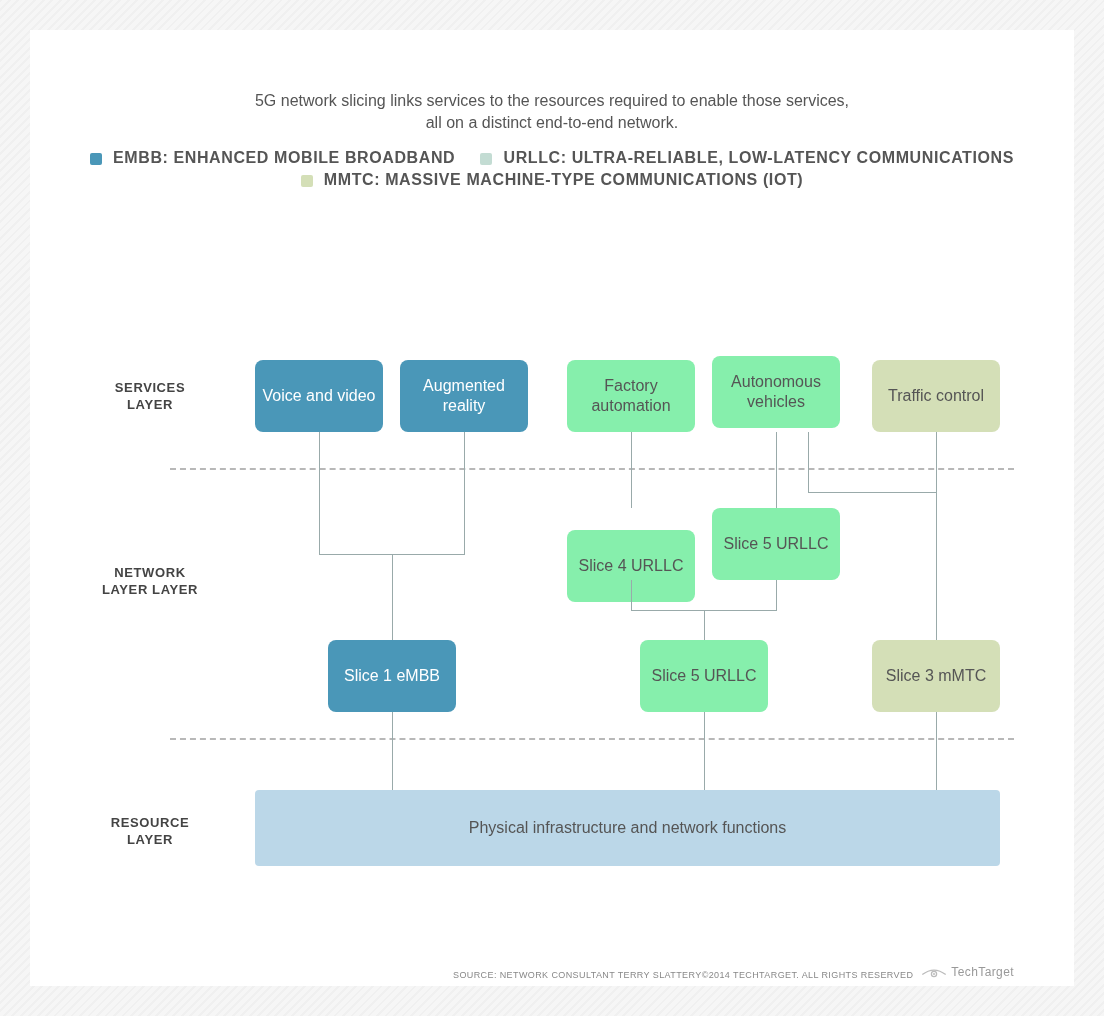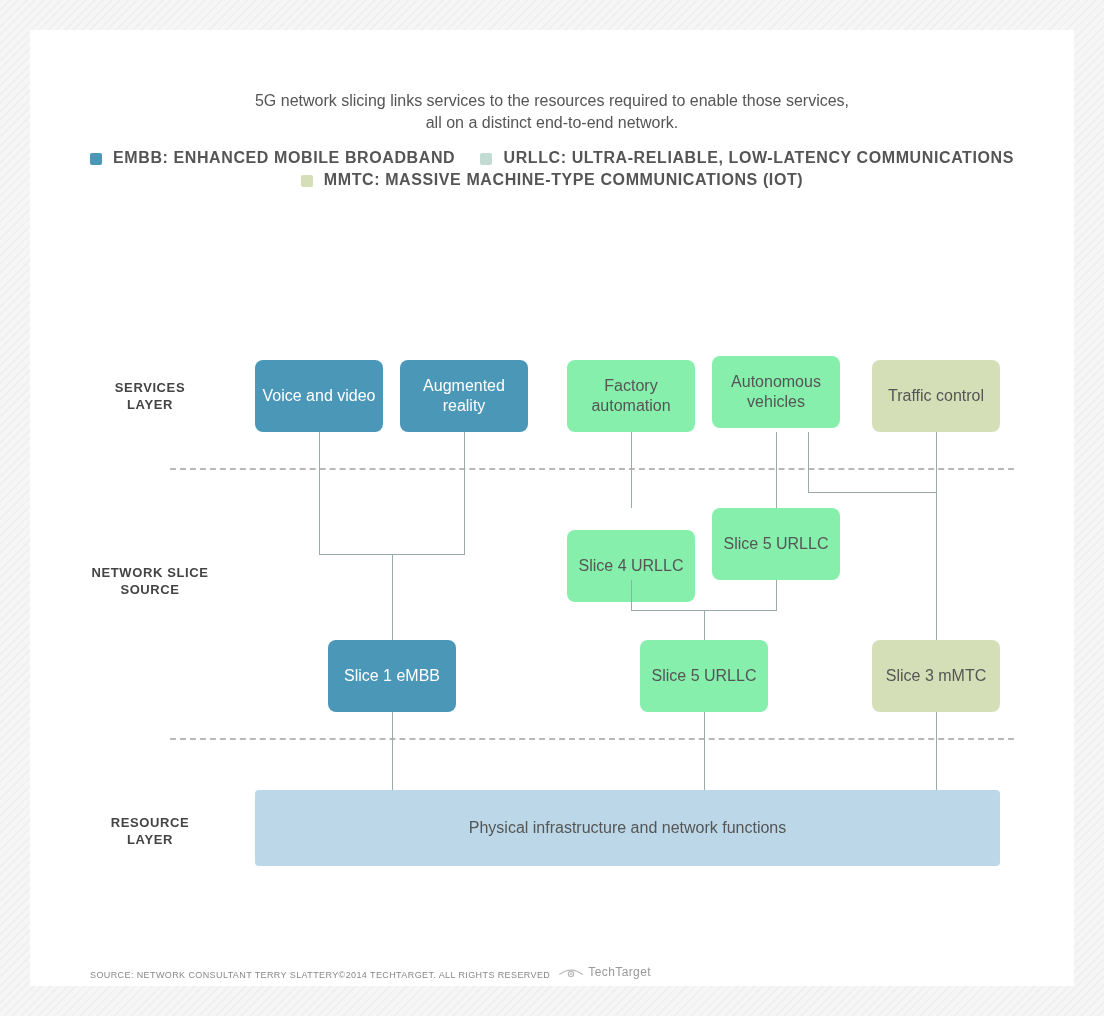--- a/index.html
+++ b/index.html
@@ -96,21 +96,21 @@
     left: 80px; right: 0;
     border-top: 2px dashed #b8b8b8;
   }
   .dash1 { top: 178px; }
   .dash2 { top: 448px; }
 
   .footer {
     position: absolute;
     left: 60px; right: 60px; bottom: 6px;
     display: flex;
-    justify-content: flex-start;
+    justify-content: flex-end;
     align-items: flex-end;
     font-size: 9px;
     color: #888;
     letter-spacing: 0.4px;
   }
   .tt-logo {
     display: flex; align-items: center; gap: 4px;
     font-size: 12px; color: #999;
   }
   .tt-logo svg { width: 26px; height: 16px; }
@@ -141,21 +141,21 @@
     </div>
     <div class="legend-row">
       <span class="swatch sw-green"></span>
       <span>mMTC: massive machine-type communications (IoT)</span>
     </div>
   </div>
 
   <div class="diagram">
 
     <div class="row-label lbl-services"><span>SERVICES LAYER</span></div>
-    <div class="row-label lbl-slice"><span>NETWORK SLICE SOURCE</span></div>
+    <div class="row-label lbl-slice"><span>NETWORK LAYER LAYER</span></div>
     <div class="row-label lbl-resource"><span>RESOURCE LAYER</span></div>
 
     <div class="dash dash1"></div>
     <div class="dash dash2"></div>
 
     <div class="box blue" style="left:165px; top:70px; width:128px; height:72px;">Voice and video</div>
     <div class="box blue" style="left:310px; top:70px; width:128px; height:72px;">Augmented reality</div>
     <div class="box teal" style="left:477px; top:70px; width:128px; height:72px;">Factory automation</div>
     <div class="box teal" style="left:622px; top:66px; width:128px; height:72px;">Autonomous vehicles</div>
     <div class="box green" style="left:782px; top:70px; width:128px; height:72px;">Traffic control</div>

